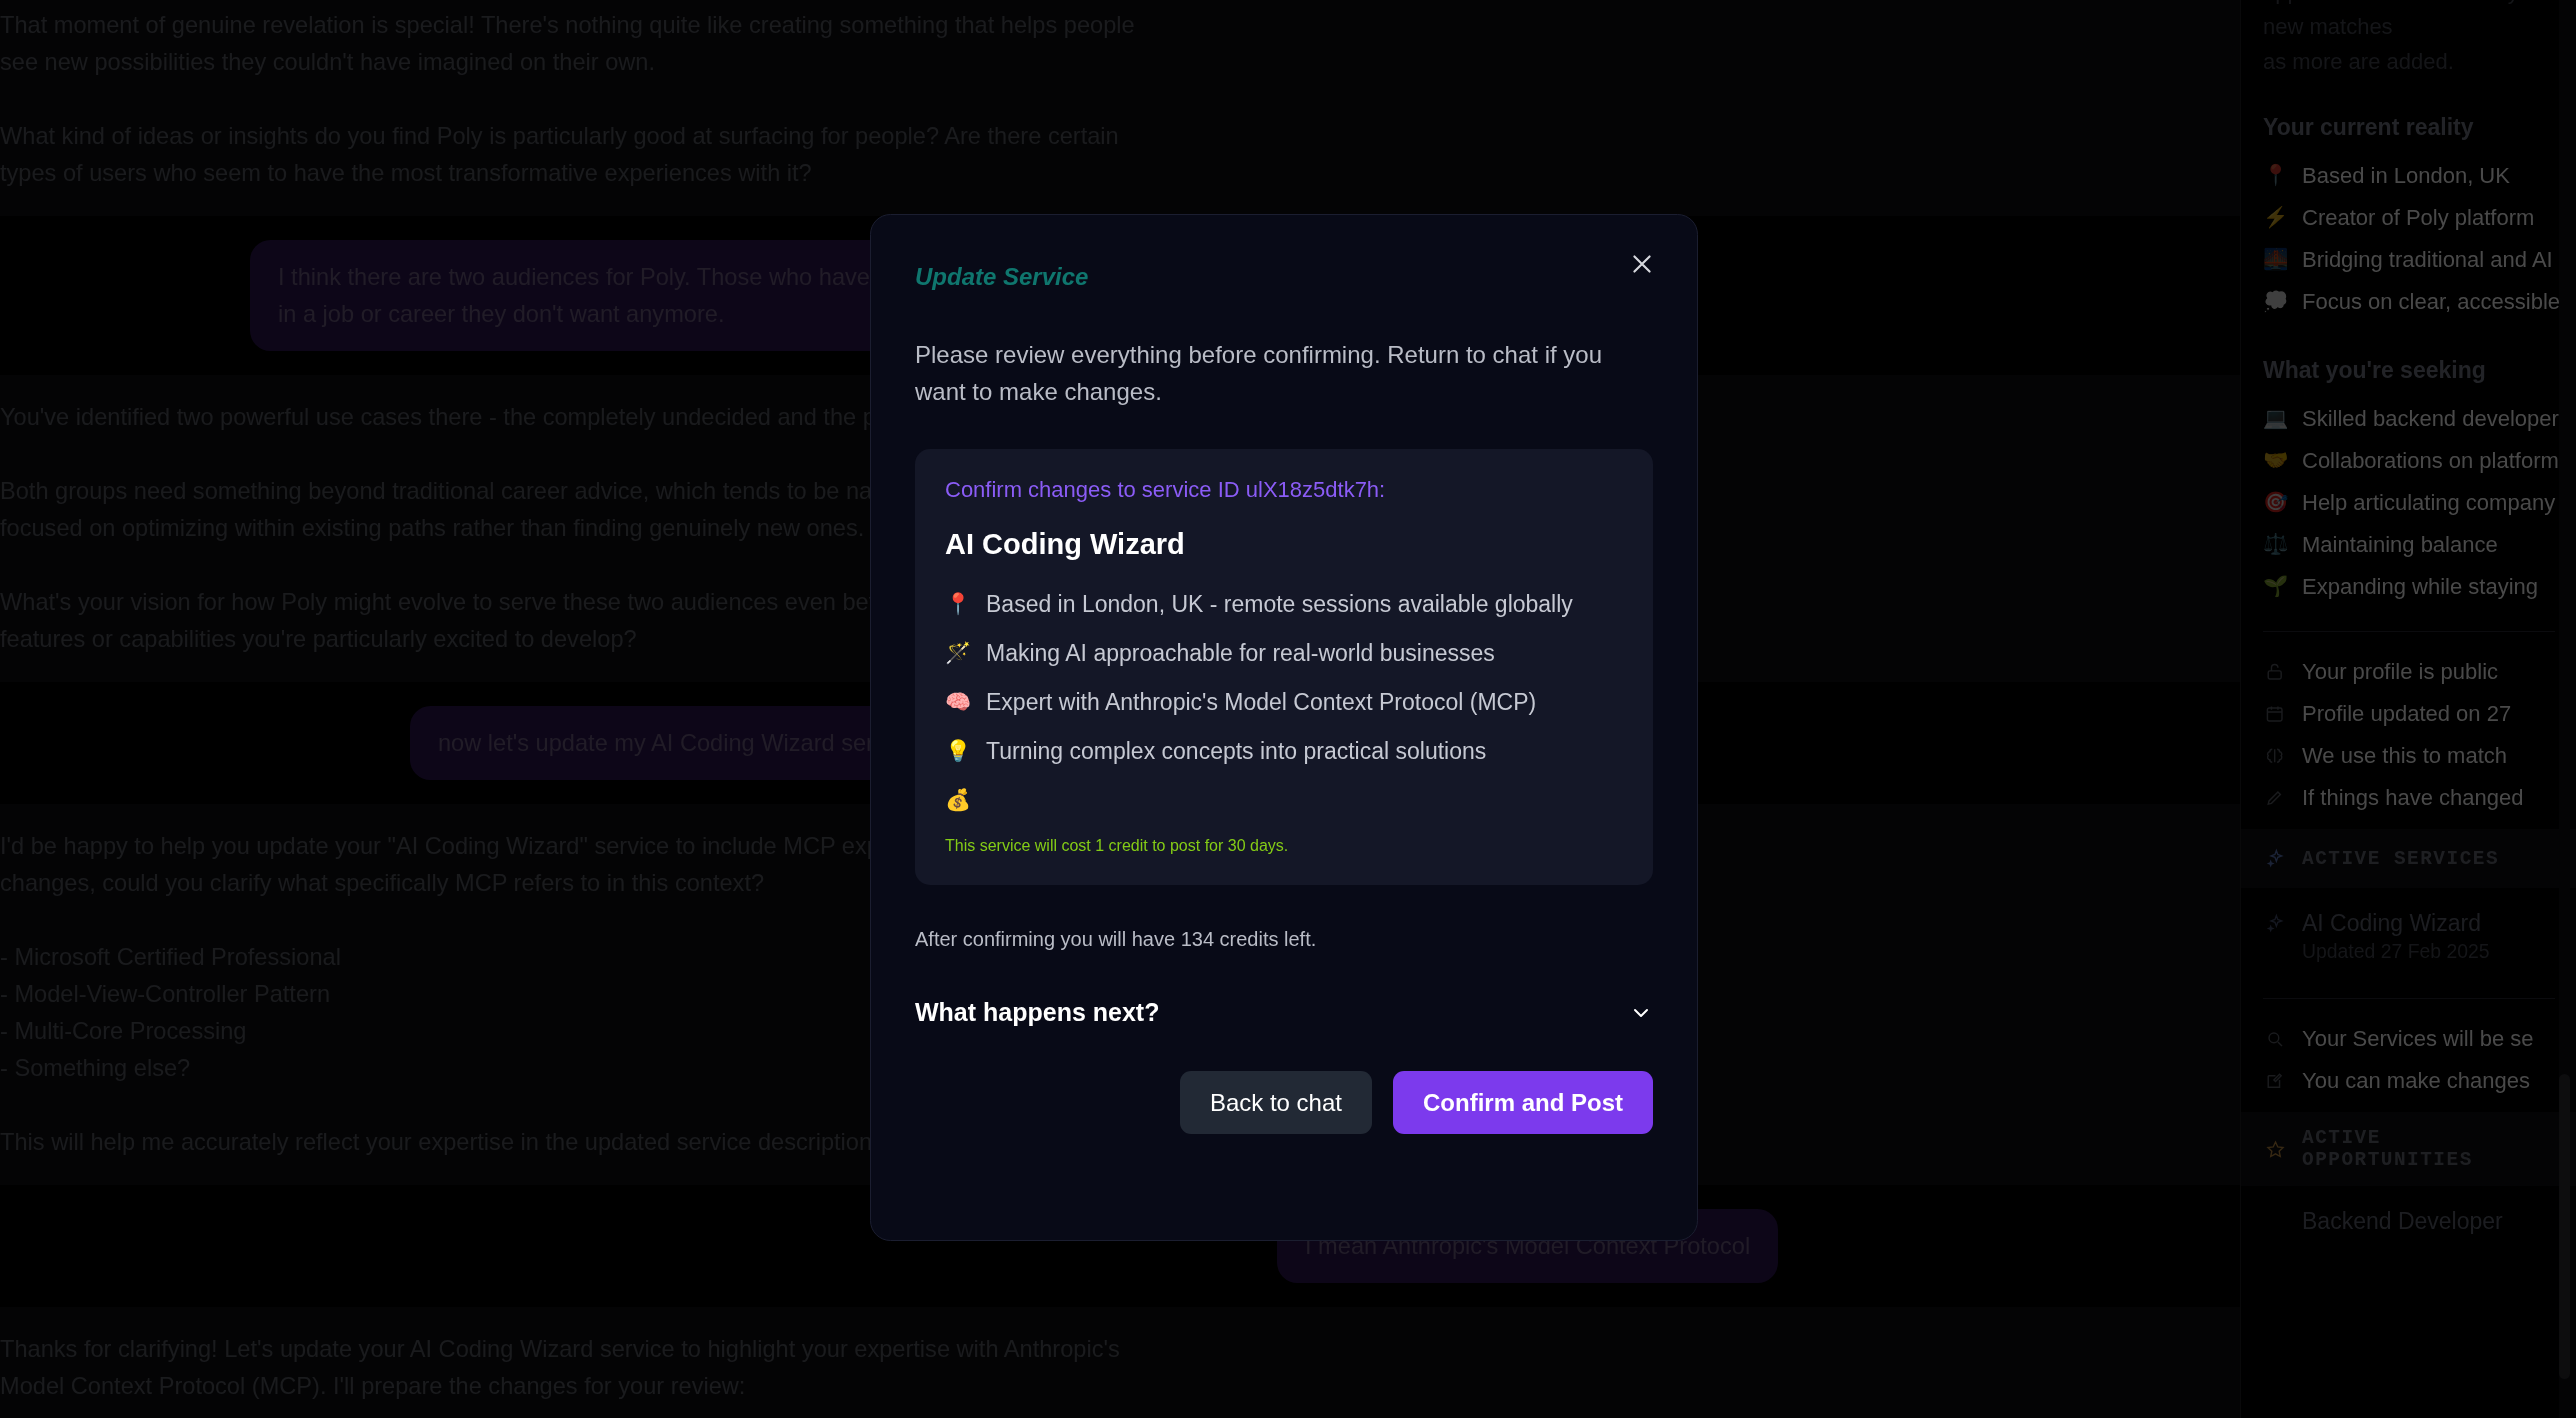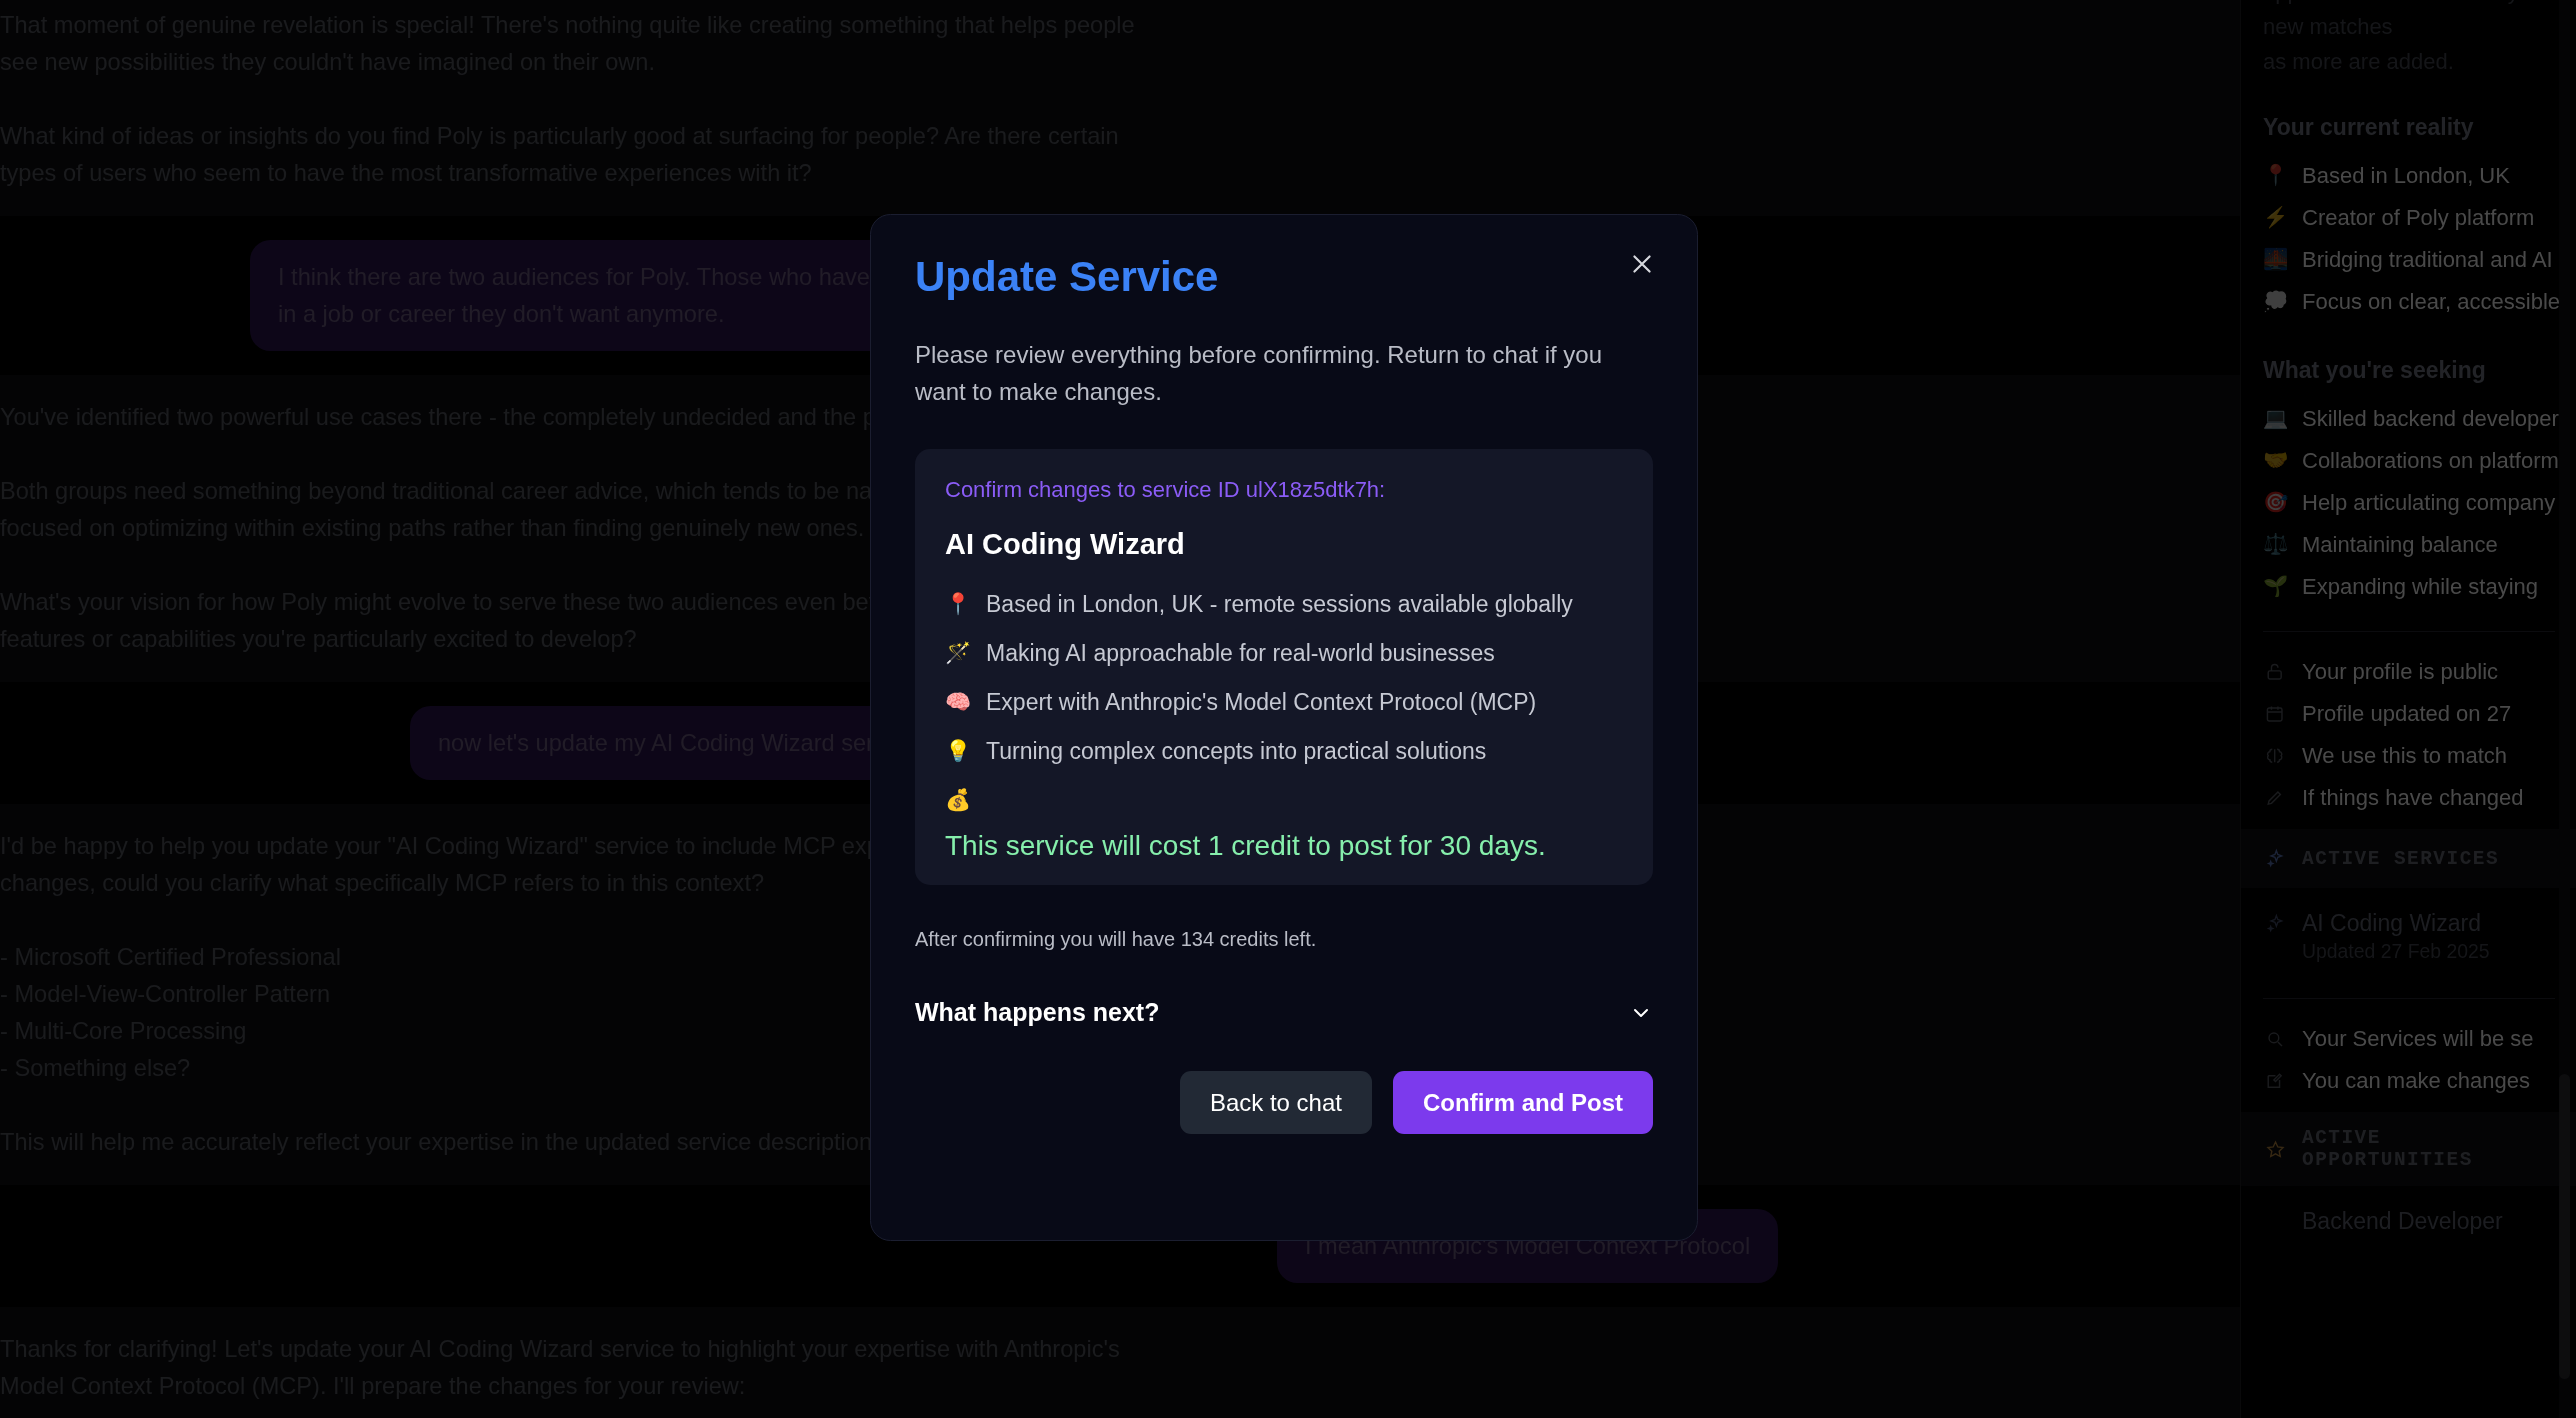--- a/index.html
+++ b/index.html
@@ -207,25 +207,26 @@
     top: 28px;
     width: 41px; height: 41px;
     display: flex; align-items: center; justify-content: center;
     color: #d6d8de;
     background: none;
     border: none;
     cursor: pointer;
   }
 
   .modal-title {
-    color: #3b82f6;
-    font-size: 42px;
+    color: #0f766e;
+    font-size: 24px;
     font-weight: bold;
     line-height: 41px;
     margin-bottom: 39px;
+    font-style: italic;
   }
 
   .modal-sub {
     color: #b9bcc6;
     font-size: 24px;
     line-height: 37px;
     margin-bottom: 39px;
   }
 
   .review-card {
@@ -259,22 +260,22 @@
     width: 26px;
     flex: 0 0 26px;
     text-align: center;
   }
   .review-li .btext {
     color: #c6c9d3;
     font-size: 23px;
     line-height: 36px;
   }
   .review-cost {
-    color: #86efac;
-    font-size: 28px;
+    color: #84cc16;
+    font-size: 16px;
     line-height: 30px;
     margin-top: 9px;
   }
 
   .credits-line {
     color: #b9bcc6;
     font-size: 20px;
     line-height: 35px;
     margin-top: 37px;
   }

